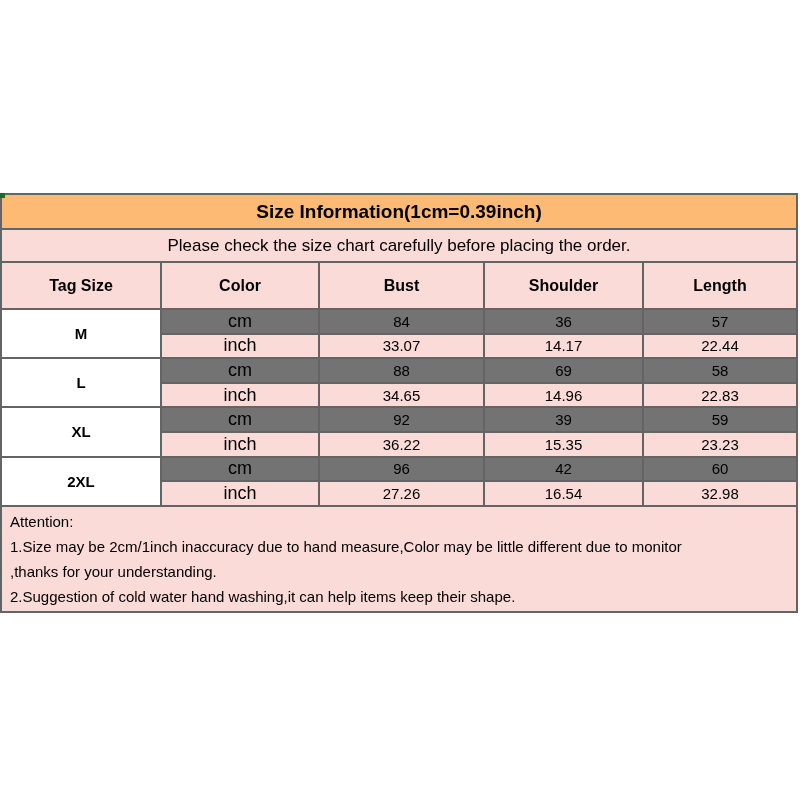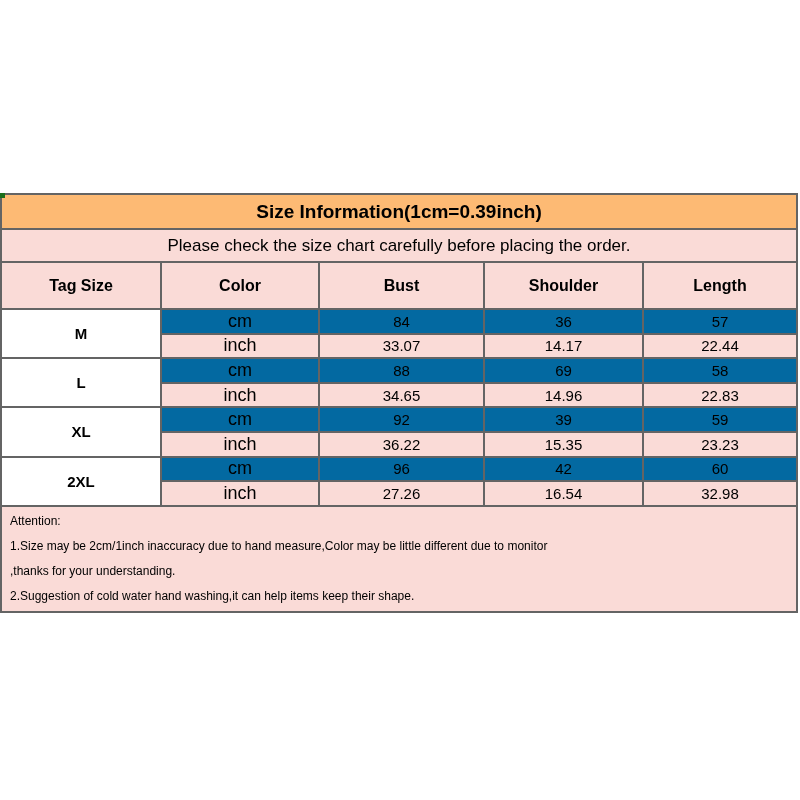--- a/index.html
+++ b/index.html
@@ -59,21 +59,21 @@
     height: 45px;
     background: #fadbd7;
     font-weight: bold;
     font-size: 16px;
   }
   tr.data-row {
     height: 24.6px;
   }
   tr.data-row td {
     font-size: 15px;
-    background: #0369a1;
+    background: #737373;
   }
   tr.data-row td.unit-cell {
     font-size: 18px;
   }
   tr.data-row.inch-row td {
     background: #fadbd7;
   }
   td.tag-cell {
     background: #ffffff !important;
     font-weight: bold;
@@ -84,21 +84,21 @@
     border-bottom-width: 1px;
   }
   tr.note-row td {
     height: 97px;
     background: #fadbd7;
     text-align: left;
     vertical-align: middle;
     padding: 2px 6px 2px 8px;
   }
   .note-line {
-    font-size: 12px;
+    font-size: 15px;
     line-height: 25px;
     white-space: nowrap;
   }
 </style>
 </head>
 <body>
 
 <div class="canvas">
   <div class="corner-mark"></div>
 

